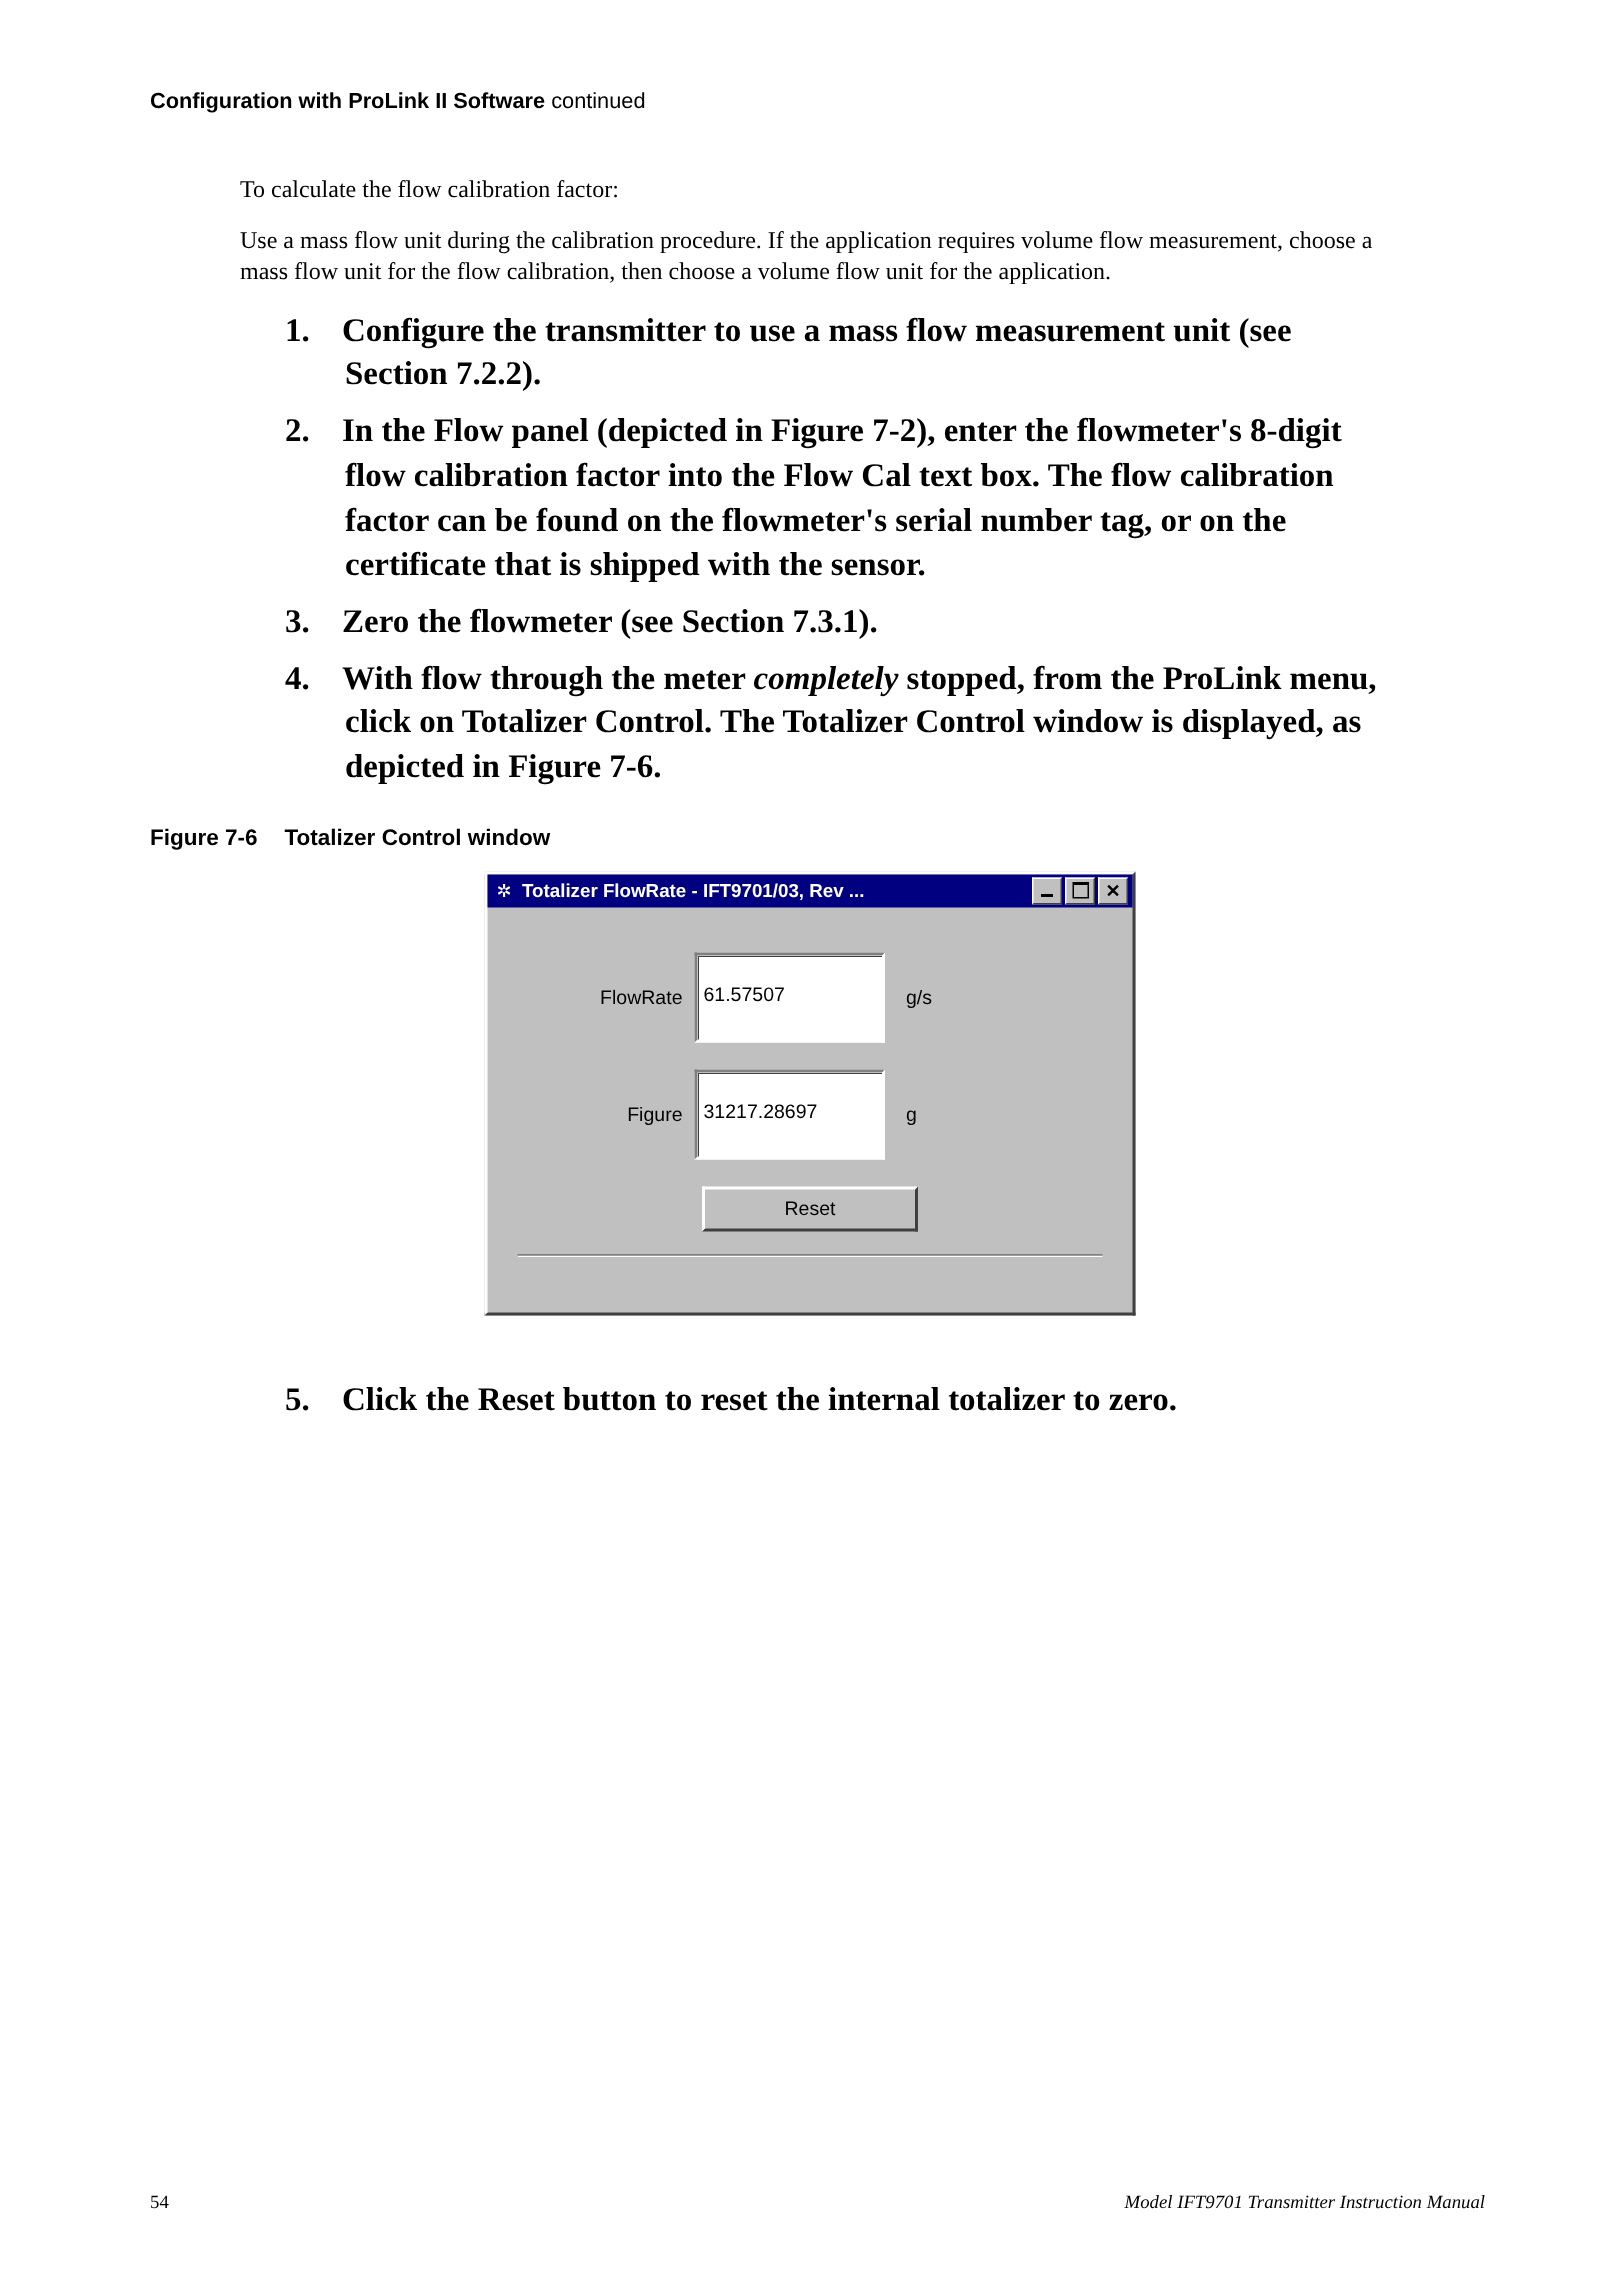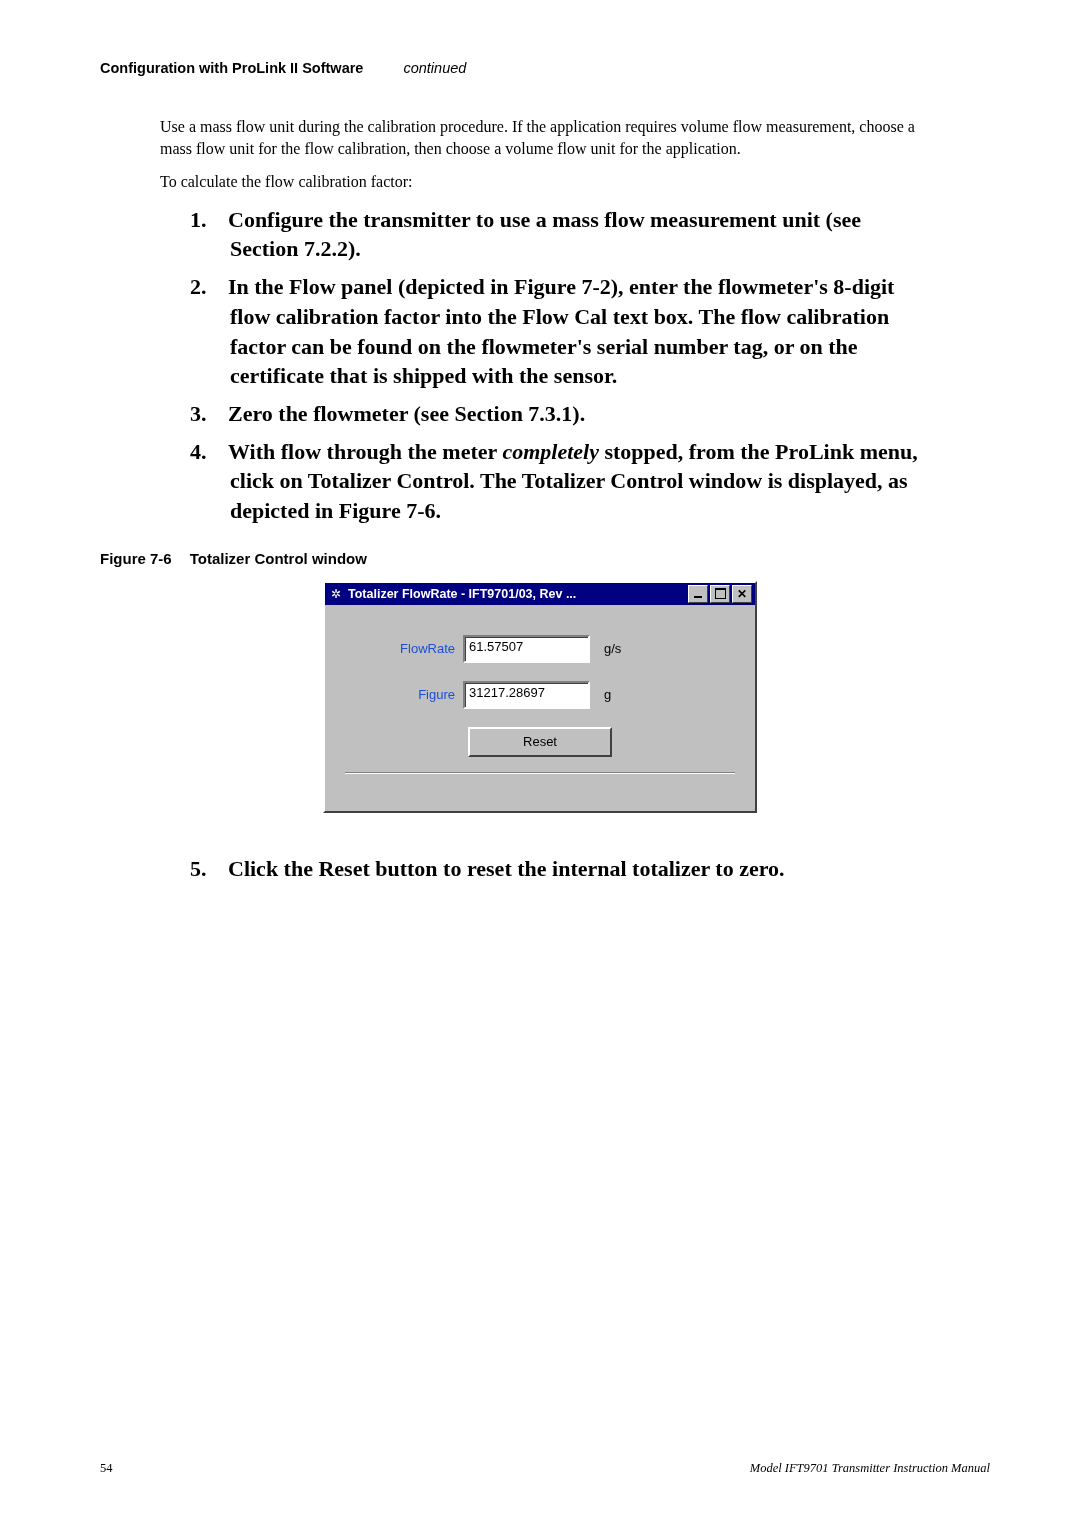--- a/index.html
+++ b/index.html
@@ -16,22 +16,20 @@
     padding: 60px 100px 40px 100px;
   }
   .header-line {
     font-family: Arial, Helvetica, sans-serif;
     font-weight: bold;
     font-size: 14.5px;
     margin-bottom: 40px;
   }
   .header-line .cont {
     font-weight: normal;
-    font-style: italic;
-    margin-left: 36px;
   }
   .body-text {
     font-size: 16px;
     line-height: 1.35;
     margin: 0 0 12px 60px;
     max-width: 780px;
   }
   .ol-list {
     margin: 0 0 18px 110px;
     padding: 0;
@@ -118,27 +116,27 @@
   }
   .row {
     display:flex;
     align-items:center;
     margin-bottom:18px;
   }
   .row .lbl {
     width: 110px;
     text-align: right;
     padding-right: 8px;
-    color:#1d4ed8;
+    color:#000000;
     font-size: 13px;
   }
   .row .sunken {
     width: 115px;
     height: 20px;
-    padding: 2px 4px;
+    padding: 18px 4px;
     background:#ffffff;
     border: 2px solid;
     border-color: #808080 #ffffff #ffffff #808080;
     box-shadow: inset 1px 1px 0 #404040;
     font-size: 13px;
     color:#000;
   }
   .row .unit {
     margin-left: 14px;
     font-size: 13px;
@@ -182,22 +180,22 @@
 </head>
 <body>
 
 <div class="page">
 
   <div class="header-line">
     <span>Configuration with ProLink II Software</span>
     <span class="cont"> <span>continued</span></span>
   </div>
 
+  <p class="body-text">To calculate the flow calibration factor:</p>
   <p class="body-text">Use a mass flow unit during the calibration procedure. If the application requires volume flow measurement, choose a mass flow unit for the flow calibration, then choose a volume flow unit for the application.</p>
-  <p class="body-text">To calculate the flow calibration factor:</p>
 
   <ol class="ol-list">
     <li><span class="num">1.</span><span>Configure the transmitter to use a mass flow measurement unit (see Section 7.2.2).</span></li>
     <li><span class="num">2.</span><span>In the Flow panel (depicted in Figure 7-2), enter the flowmeter's 8-digit flow calibration factor into the Flow Cal text box. The flow calibration factor can be found on the flowmeter's serial number tag, or on the certificate that is shipped with the sensor.</span></li>
     <li><span class="num">3.</span><span>Zero the flowmeter (see Section 7.3.1).</span></li>
     <li><span class="num">4.</span>With flow through the meter <em>completely</em> stopped, from the ProLink menu, click on Totalizer Control. The Totalizer Control window is displayed, as depicted in Figure 7-6.</li>
   </ol>
 
   <div class="figure-caption">
     <span>Figure 7-6</span><span class="gap"></span><span>Totalizer Control window</span>

